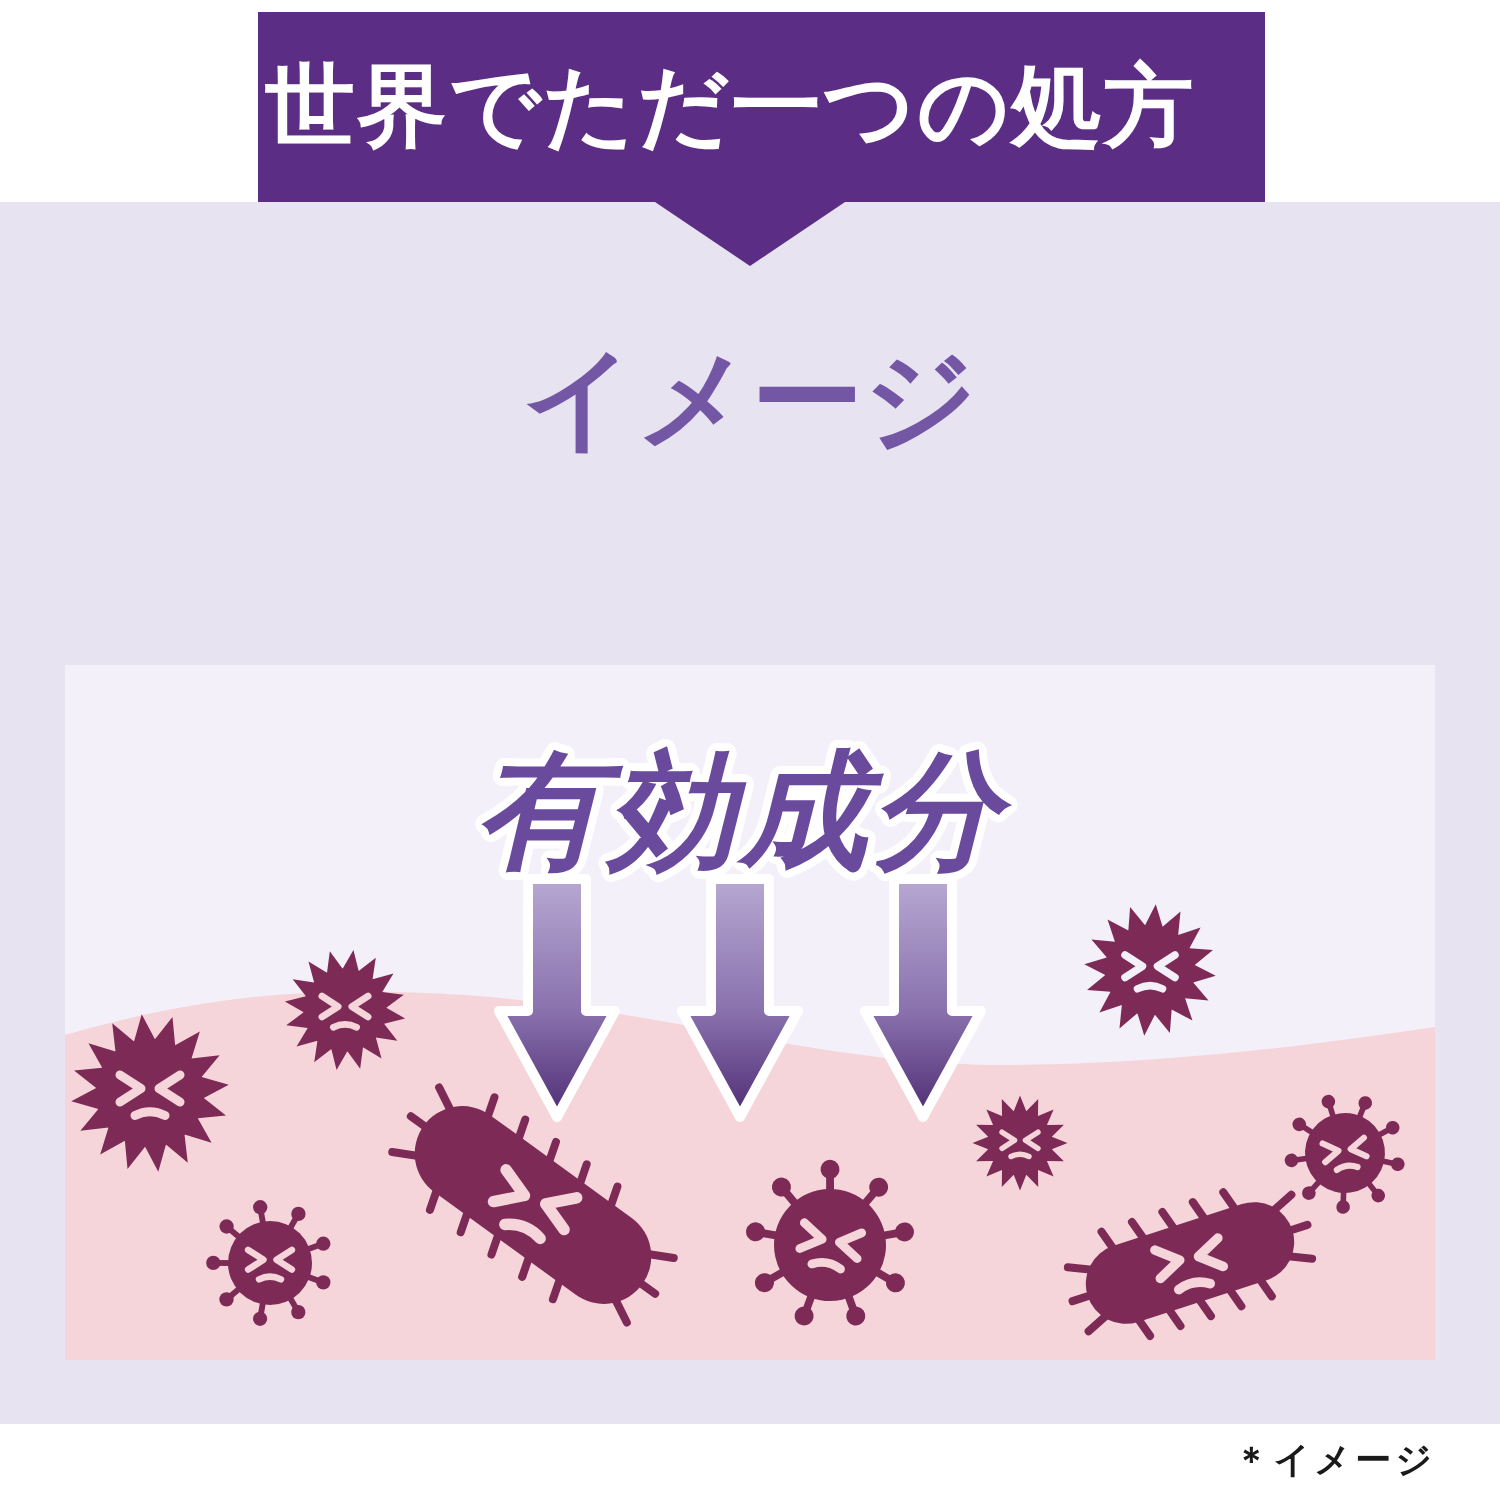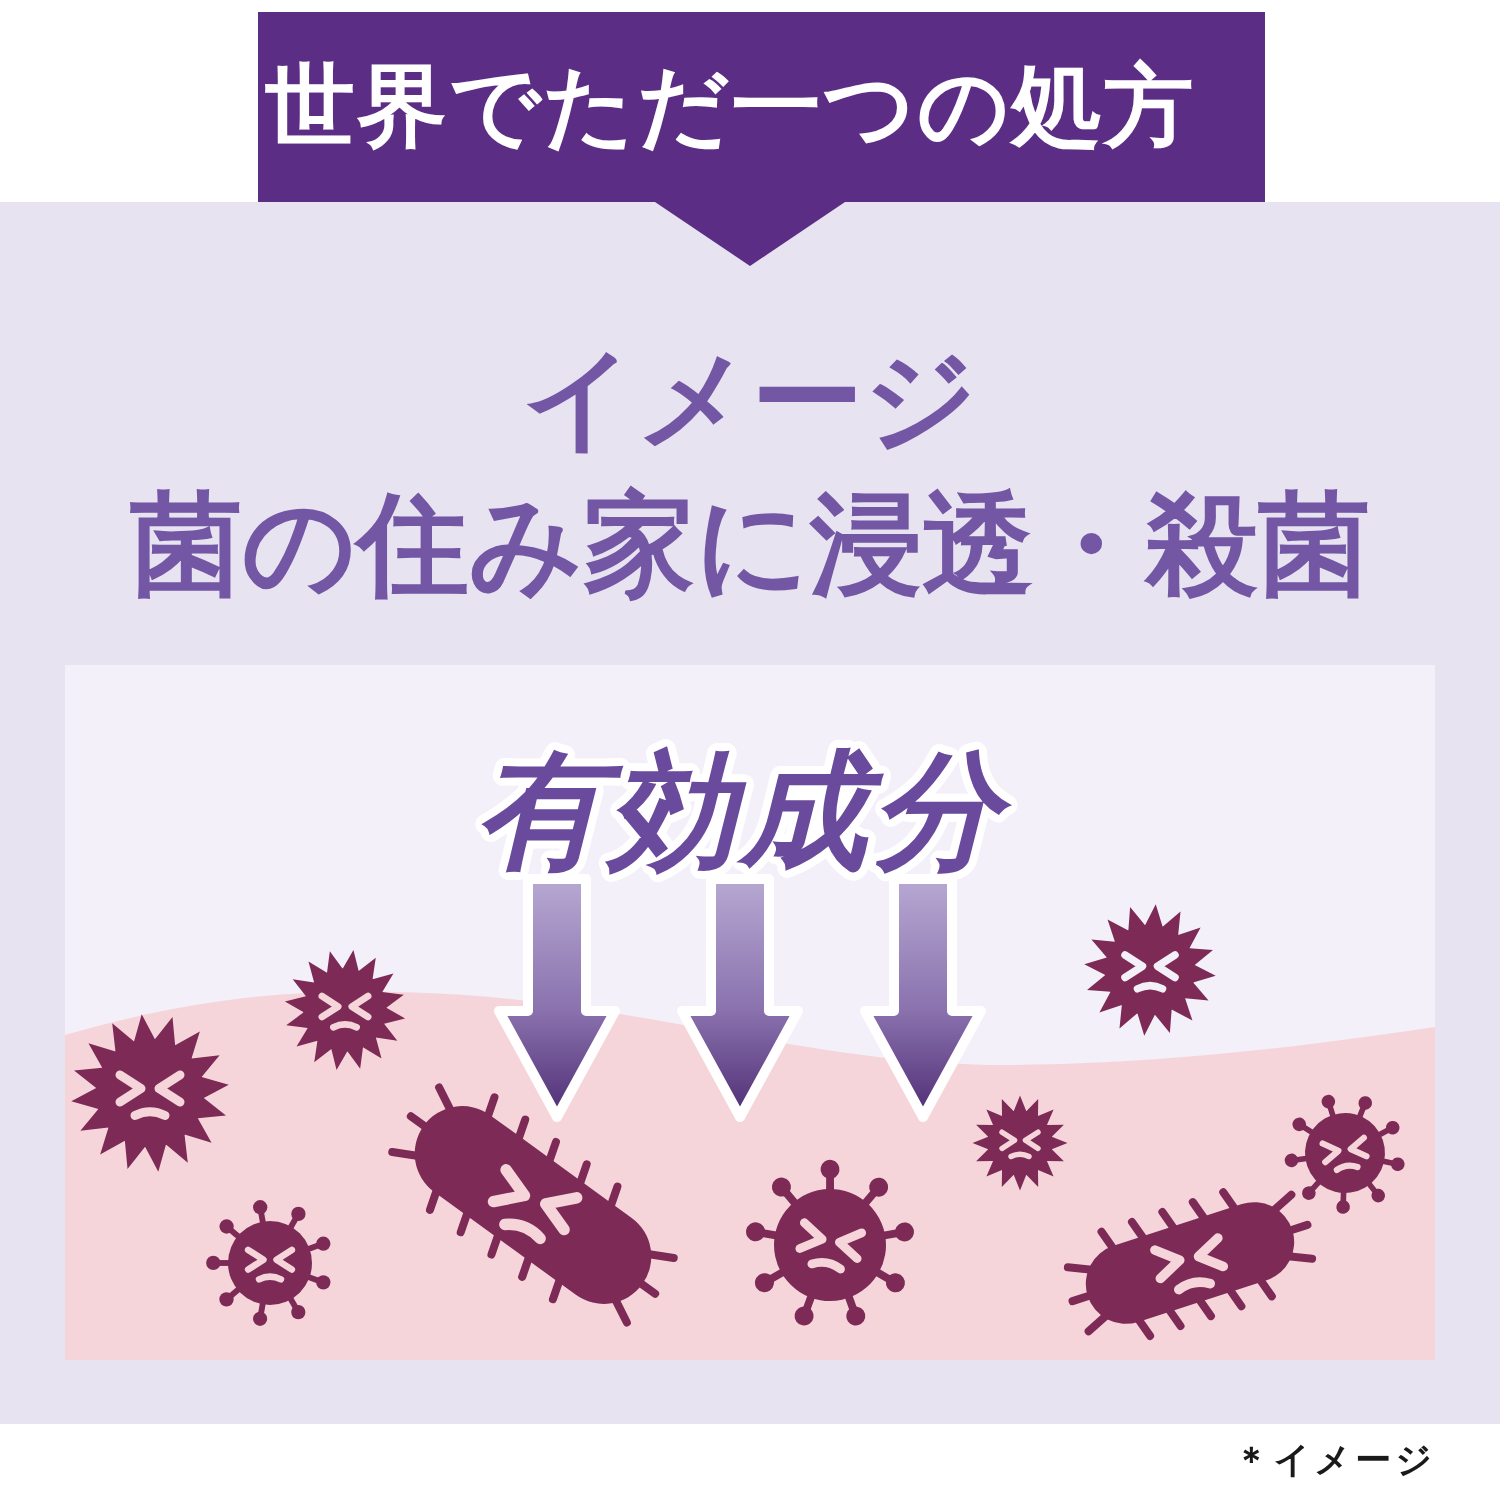--- a/index.html
+++ b/index.html
@@ -35,21 +35,20 @@
   <div class="lavender" style="background: rgb(231, 227, 240);"></div>
 
   <div class="banner" style="background: rgb(91, 45, 132);">
     <span class="banner-text" style="color: rgb(255, 255, 255);">世界でただ一つの処方</span>
   </div>
 
   <div class="pointer" style="border-top-color: rgb(91, 45, 132);"></div>
 
   <div class="headline" style="color: rgb(115, 86, 164);">
     <div>イメージ</div>
-    <div>菌の住み家に浸透・殺菌</div>
   </div>
 
   <div class="panel">
     <svg id="germ-svg" viewBox="0 0 1370 695" xmlns="http://www.w3.org/2000/svg">
       <defs id="svg-defs">
           <linearGradient id="arrowGrad" x1="0" y1="0" x2="0" y2="1">
             <stop offset="0%" stop-color="#b7a8d2"></stop>
             <stop offset="55%" stop-color="#8a72ae"></stop>
             <stop offset="100%" stop-color="#4e2d74"></stop>
           </linearGradient>

